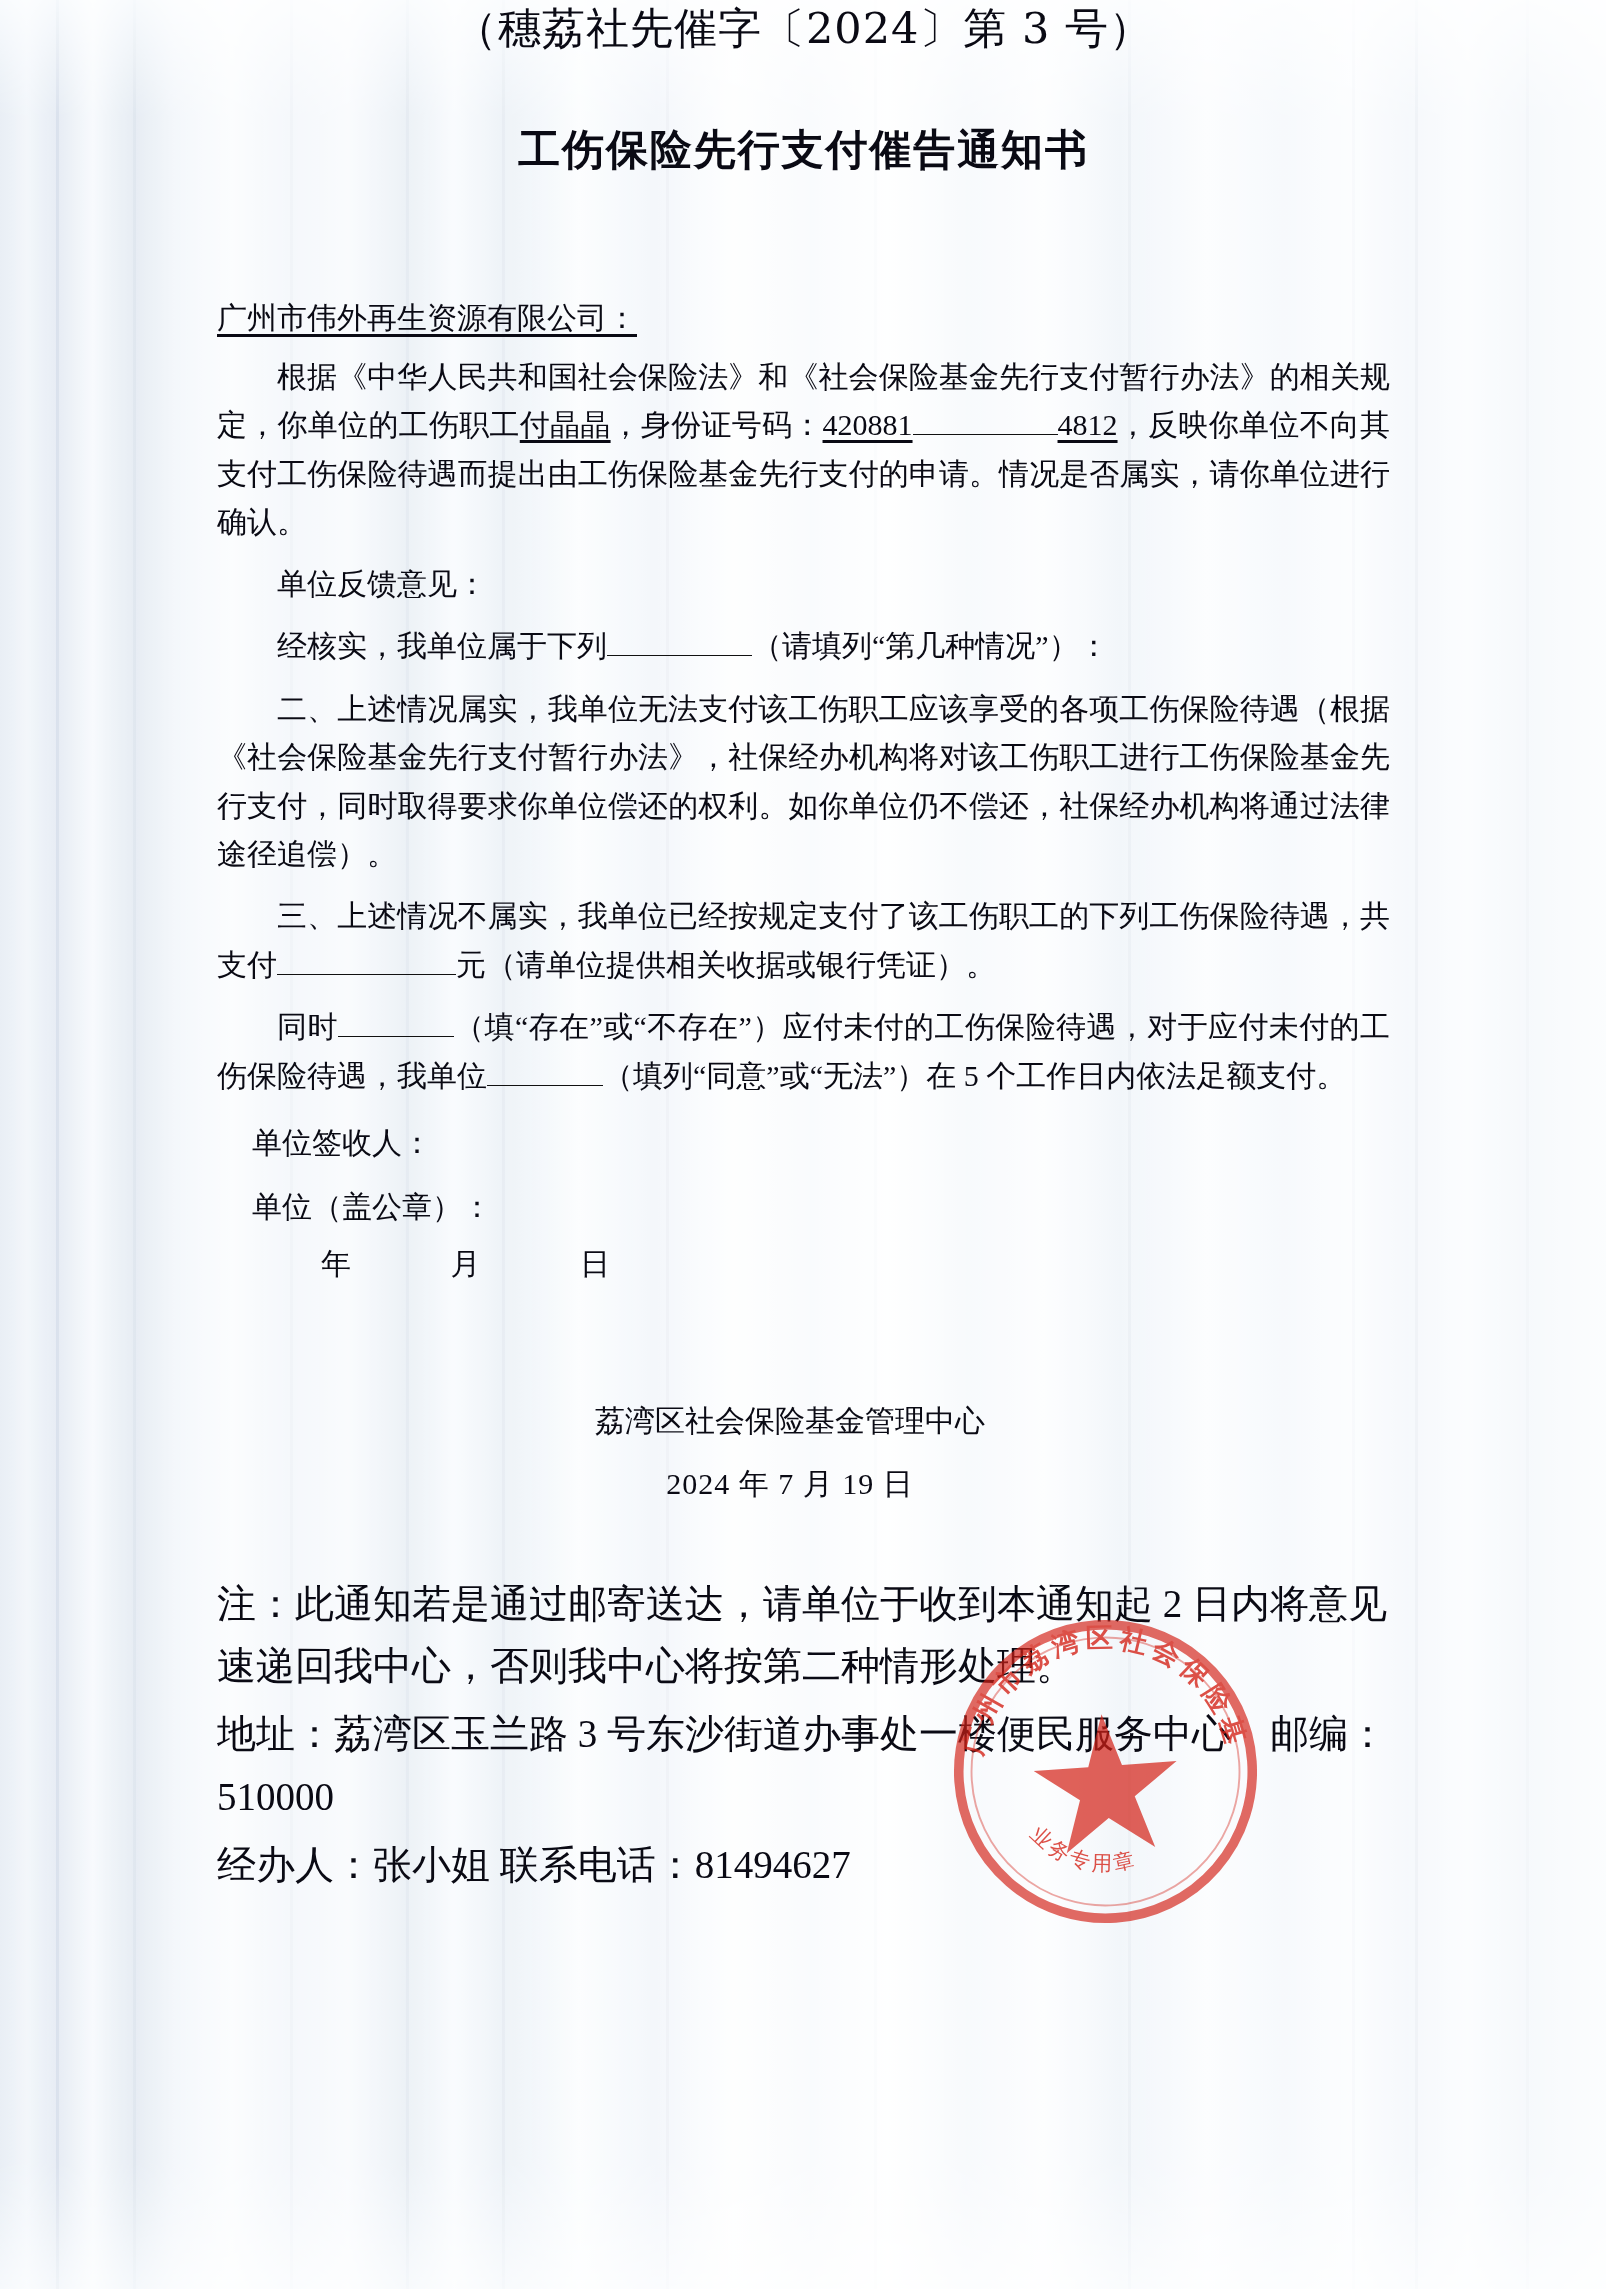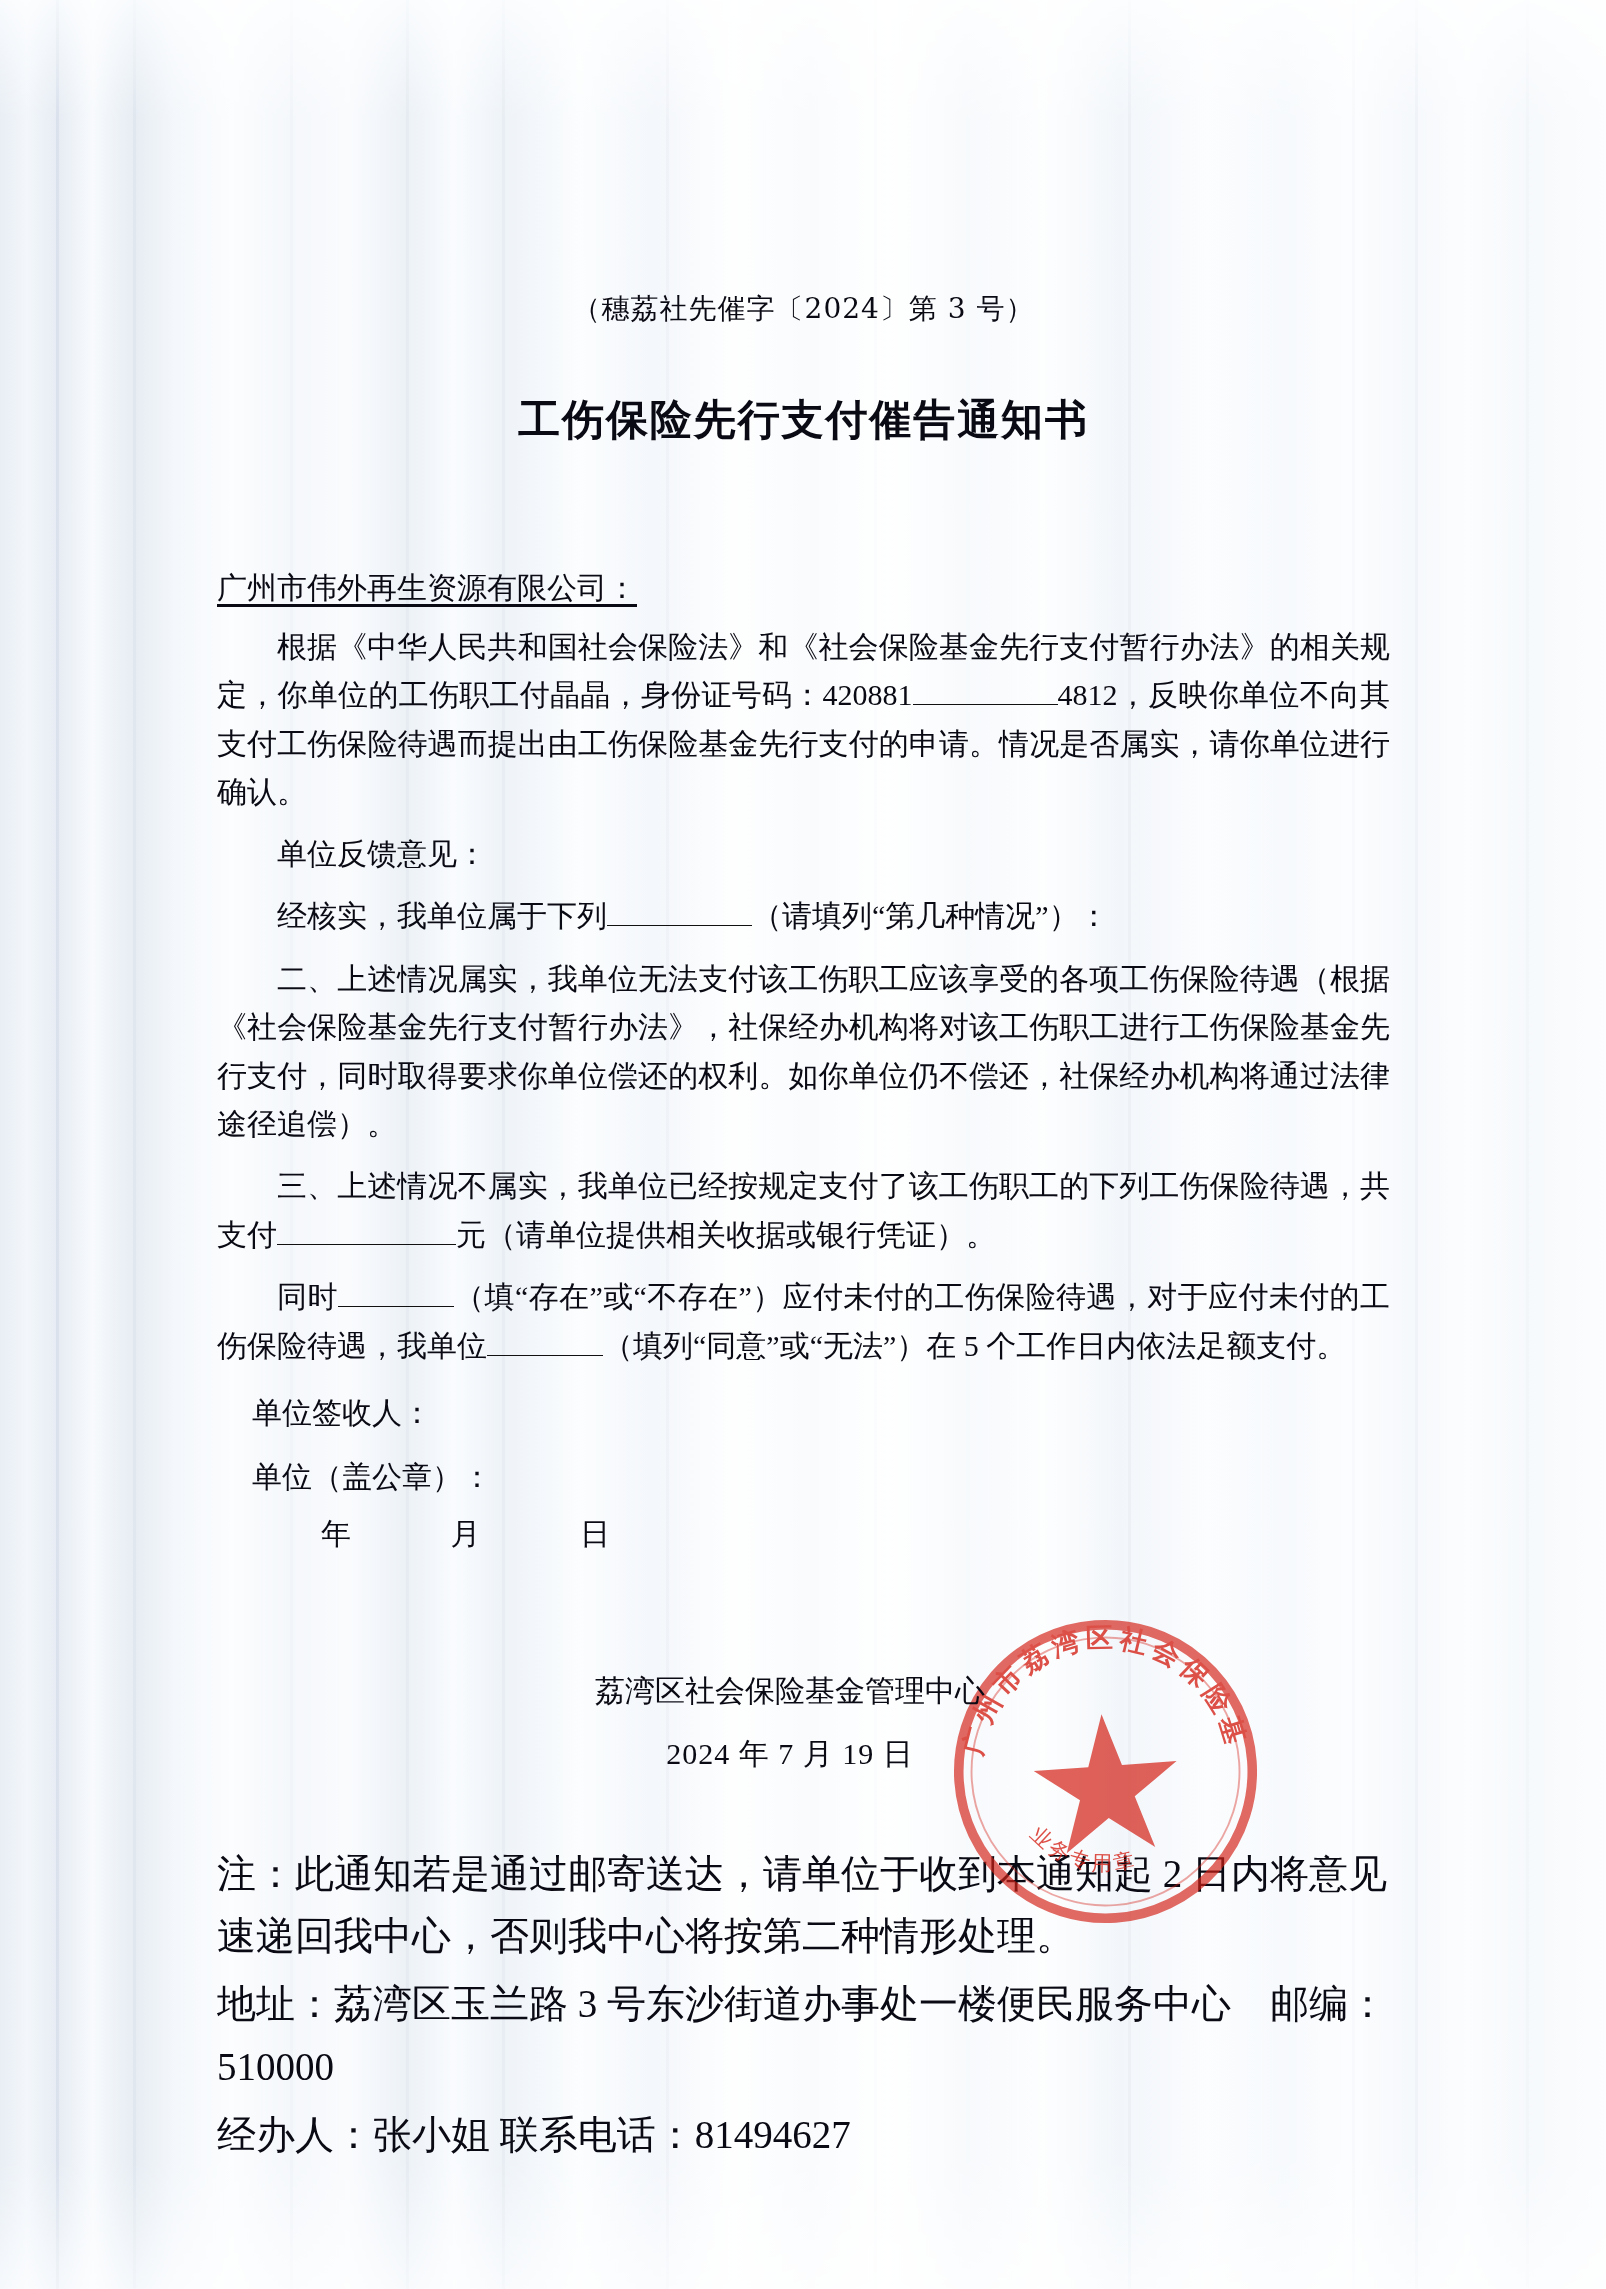--- a/index.html
+++ b/index.html
@@ -53,23 +53,22 @@
 
   
   #doc {
     position: absolute;
     left: 0; top: 0; right: 0; bottom: 0;
     padding: 0 217px;
     box-sizing: border-box;
   }
 
   .docnum {
-    margin-top: 290px;
     text-align: center;
-    font-size: 28px;
+    font-size: 43px;
     letter-spacing: 1px;
     font-family: "DejaVu Serif", "Liberation Serif", serif;
   }
   .title {
     margin-top: 64px;
     text-align: center;
     font-size: 42px;
     font-weight: bold;
     letter-spacing: 1.9px;
     font-family: "DejaVu Sans", "Liberation Sans", sans-serif;
@@ -85,21 +84,21 @@
 
   p.body {
     font-size: 30px;
     line-height: 1.62;
     margin: 13.5px 0 0 0;
     text-align: justify;
     text-justify: inter-ideograph;
   }
   p.indent { text-indent: 60px; }
 
-  .u { text-underline-offset: 4.8px; }
+  .u { text-decoration: underline; text-underline-offset: 4.8px; }
   .blank-s { display: inline-block; width: 116px; border-bottom: 1.9px solid #111; }
   .blank-m { display: inline-block; width: 145px; border-bottom: 1.9px solid #111; }
   .blank-l { display: inline-block; width: 179px; border-bottom: 1.9px solid #111; }
   .idblank { display: inline-block; width: 145px; border-bottom: 1.9px solid #111; }
 
   .sig-line { font-size: 30px; margin-top: 23px; text-indent: 35px; }
   .ymd { font-size: 30px; margin-top: 15.4px; text-indent: 104px; letter-spacing: 46px; }
 
   .org-block {
     margin-top: 116px;

